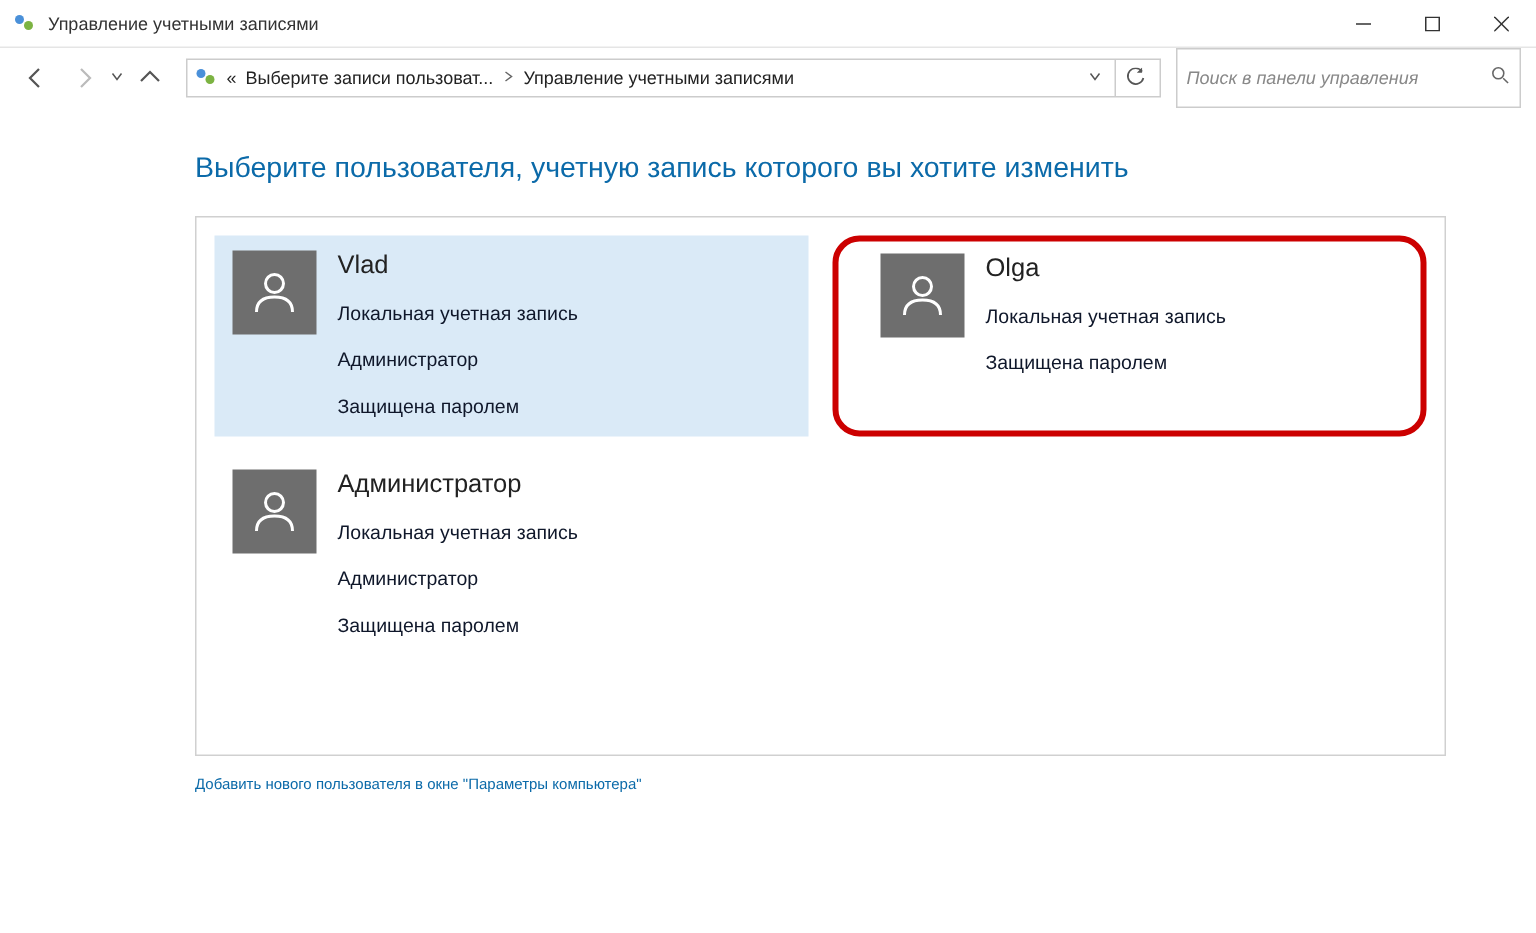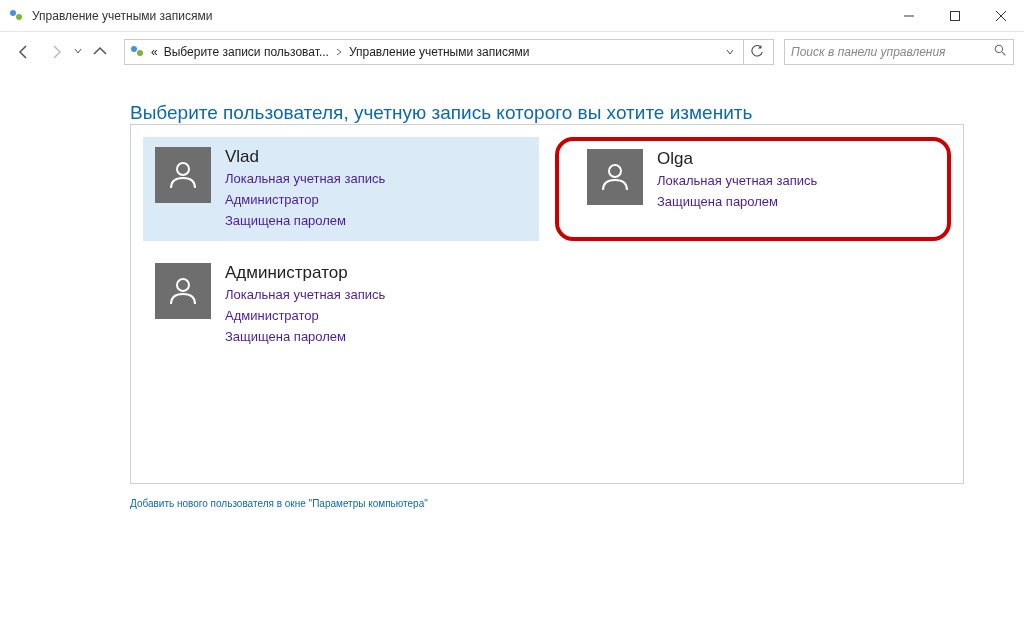--- a/index.html
+++ b/index.html
@@ -67,21 +67,21 @@
     .address .crumb { color: #222; white-space: nowrap; }
     .address .spacer { flex: 1; }
     .address .chev { color: #555; font-size: 10px; padding: 0 4px; }
     .refresh-btn {
       width: 26px; height: 26px;
       display: flex; align-items: center; justify-content: center;
       border-left: 1px solid #ccc;
       margin-left: -1px;
     }
     .searchbox {
-      width: 230px; height: 26px;
+      width: 230px; height: 40px;
       border: 1px solid #ccc;
       display: flex; align-items: center;
       padding: 0 6px;
       color: #888;
       font-size: 12px;
       font-style: italic;
     }
     .searchbox input {
       border: none; outline: none; flex: 1;
       font-size: 12px; font-style: italic;
@@ -89,20 +89,21 @@
     }
     .searchbox input::placeholder { color: #888; }
     .search-icon { color: #555; font-size: 12px; }
     
     .content {
       padding: 30px 60px 20px 130px;
     }
     .heading {
       font-size: 19px;
       color: #0b6aa9;
+      margin-bottom: 20px;
       font-weight: 400;
     }
     .accounts-box {
       border: 1px solid #d0d0d0;
       padding: 12px;
       min-height: 360px;
       display: grid;
       grid-template-columns: 1fr 1fr;
       grid-auto-rows: min-content;
       gap: 12px 16px;
@@ -123,23 +124,23 @@
       border-radius: 18px;
       padding: 8px 28px;
     }
     .avatar {
       width: 56px; height: 56px;
       background: #6e6e6e;
       display: flex; align-items: center; justify-content: center;
       flex-shrink: 0;
     }
     .avatar svg { width: 34px; height: 34px; }
-    .acc-info { display: flex; flex-direction: column; gap: 3px; }
+    .acc-info { display: flex; flex-direction: column; gap: 13px; }
     .acc-name { font-size: 17px; color: #222; }
-    .acc-line { font-size: 13px; color: #4c1d95; line-height: 1.4; }
+    .acc-line { font-size: 13px; color: #0f172a; line-height: 1.4; }
     .add-link {
       color: #0b6aa9;
       font-size: 10px;
       margin-top: 14px;
       display: inline-block;
     }
   </style>
 </head>
 <body>
 

